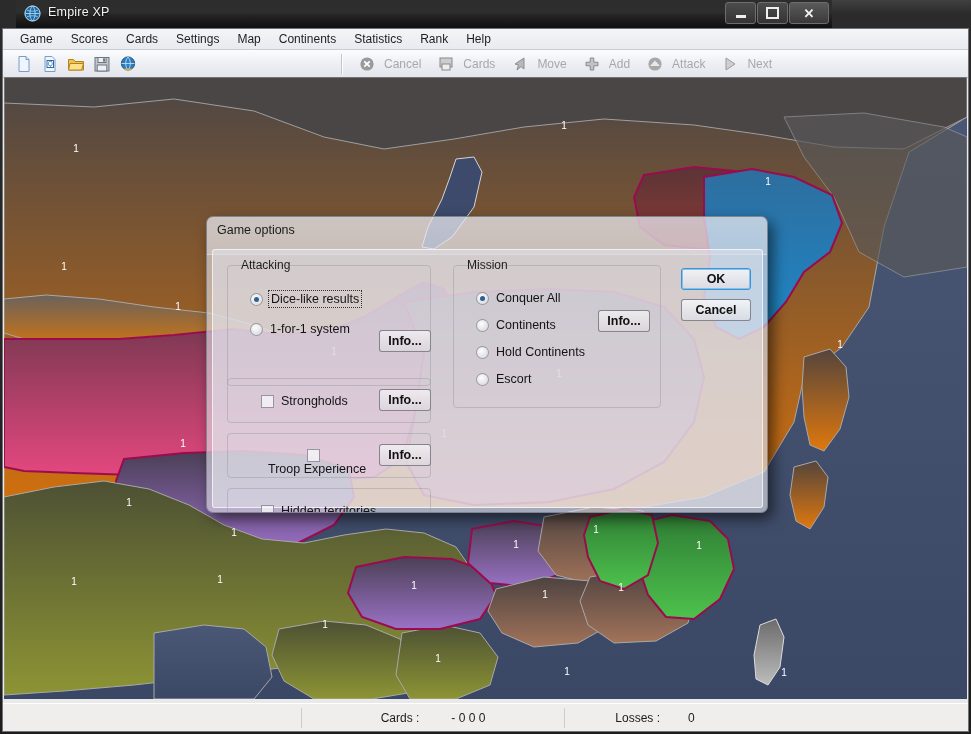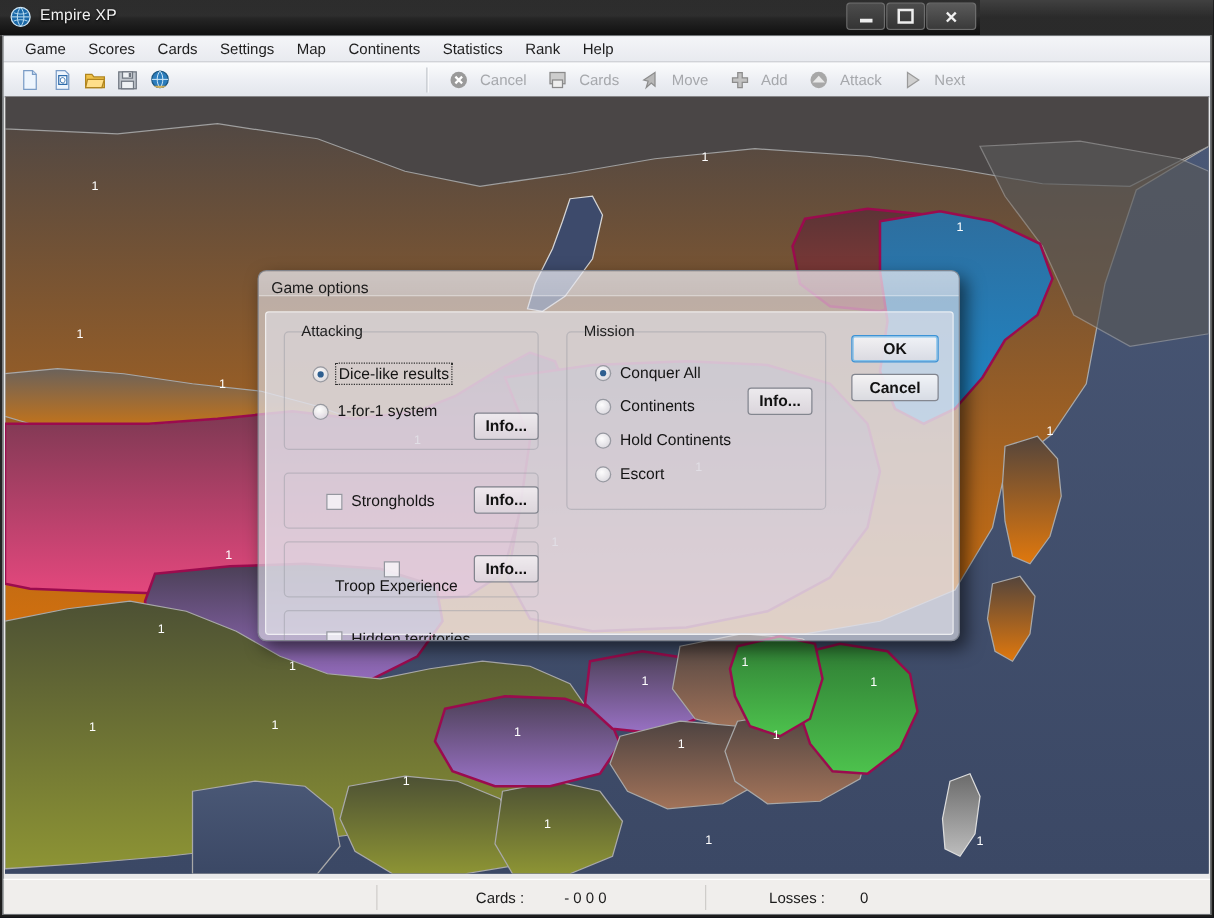--- a/index.html
+++ b/index.html
@@ -3,23 +3,23 @@
 <meta charset="utf-8">
 <style>
   html,body{margin:0;padding:0;background:#000;}
   body{width:971px;height:734px;overflow:hidden;font-family:"Liberation Sans",sans-serif;}
 
   
   #app{position:relative;width:971px;height:734px;overflow:hidden;
        background:linear-gradient(180deg,#2b2b2b 0%,#1d1d1d 100%);}
 
   
-  #titlebar{position:absolute;left:0;top:0;width:784px;height:28px;
+  #titlebar{position:absolute;left:16px;top:0;width:784px;height:28px;
             background:linear-gradient(180deg,#151515 0%,#2c2c2c 45%,#242424 55%,#101010 100%);
-            border-bottom:1px solid #4a4a4a;}
+            border-bottom:1px solid #4a4a4a;padding-left:32px;}
   #titlebar .tglow{position:absolute;left:0;top:0;width:971px;height:14px;
             background:linear-gradient(180deg,rgba(255,255,255,.10),rgba(255,255,255,0));}
   #appicon{position:absolute;left:8px;top:5px;width:17px;height:17px;}
   #title{position:absolute;left:32px;top:5px;font-size:12.5px;color:#f2f2f2;
          letter-spacing:.2px;text-shadow:0 1px 2px #000;}
 
   .winbtns{position:absolute;right:3px;top:2px;display:flex;gap:0px;}
   .wbtn{width:29px;height:20px;margin-left:1px;
         background:linear-gradient(180deg,#4c4c4c,#343434);
         border:1px solid #6d6d6d;border-radius:3px;
@@ -64,21 +64,21 @@
   #statusbar .sbcell{font-size:12px;color:#1b1b1b;display:flex;align-items:center;}
   #statusbar .sbdiv{width:1px;height:20px;background:#cfcdca;margin:0 0;}
 
   
   #dialog{position:absolute;left:206px;top:216px;width:562px;height:297px;
           border-radius:7px;
           box-shadow:5px 6px 14px rgba(0,0,0,.55);
           background:rgba(228,228,236,0.62);
           border:1px solid rgba(120,124,134,.85);
           box-sizing:border-box;overflow:hidden;}
-  #dlgtitlebar{position:relative;height:20px;width:100%;
+  #dlgtitlebar{position:relative;height:38px;width:100%;
        background:linear-gradient(180deg,rgba(240,240,245,.35),rgba(225,227,235,.30));
        border-bottom:1px solid rgba(255,255,255,.25);box-sizing:border-box;}
   #dlgtitle{position:absolute;left:10px;top:6px;font-size:12.5px;color:#1a1a1a;}
   #dlgbody{position:absolute;left:5px;top:32px;width:551px;height:259px;
        background:rgba(226,226,234,0.58);
        border:1px solid rgba(255,255,255,.65);border-radius:3px;box-sizing:border-box;}
 
   .gbox{position:absolute;border:1px solid rgba(150,152,162,.45);border-radius:4px;
         box-sizing:border-box;}
   .gbox>.lg{position:absolute;top:-8px;left:9px;padding:0 4px;font-size:12px;color:#1d1d1d;}
@@ -422,21 +422,21 @@
 
   </div>
 
   <div id="dialog">
     <div id="dlgtitlebar">
       <div id="dlgtitle">Game options</div>
     </div>
 
     <div id="dlgbody">
 
-      <div class="gbox" style="left:14px;top:15px;width:204px;height:95px;">
+      <div class="gbox" style="left:14px;top:15px;width:204px;height:121px;">
         <span class="lg">Attacking</span>
 
         <div class="row" style="left:22px;top:26px;">
           <span class="radio on"></span>
           <span class="rlabel focus">Dice-like results</span>
         </div>
 
         <div class="row" style="left:22px;top:56px;">
           <span class="radio"></span>
           <span class="rlabel">1-for-1 system</span>

